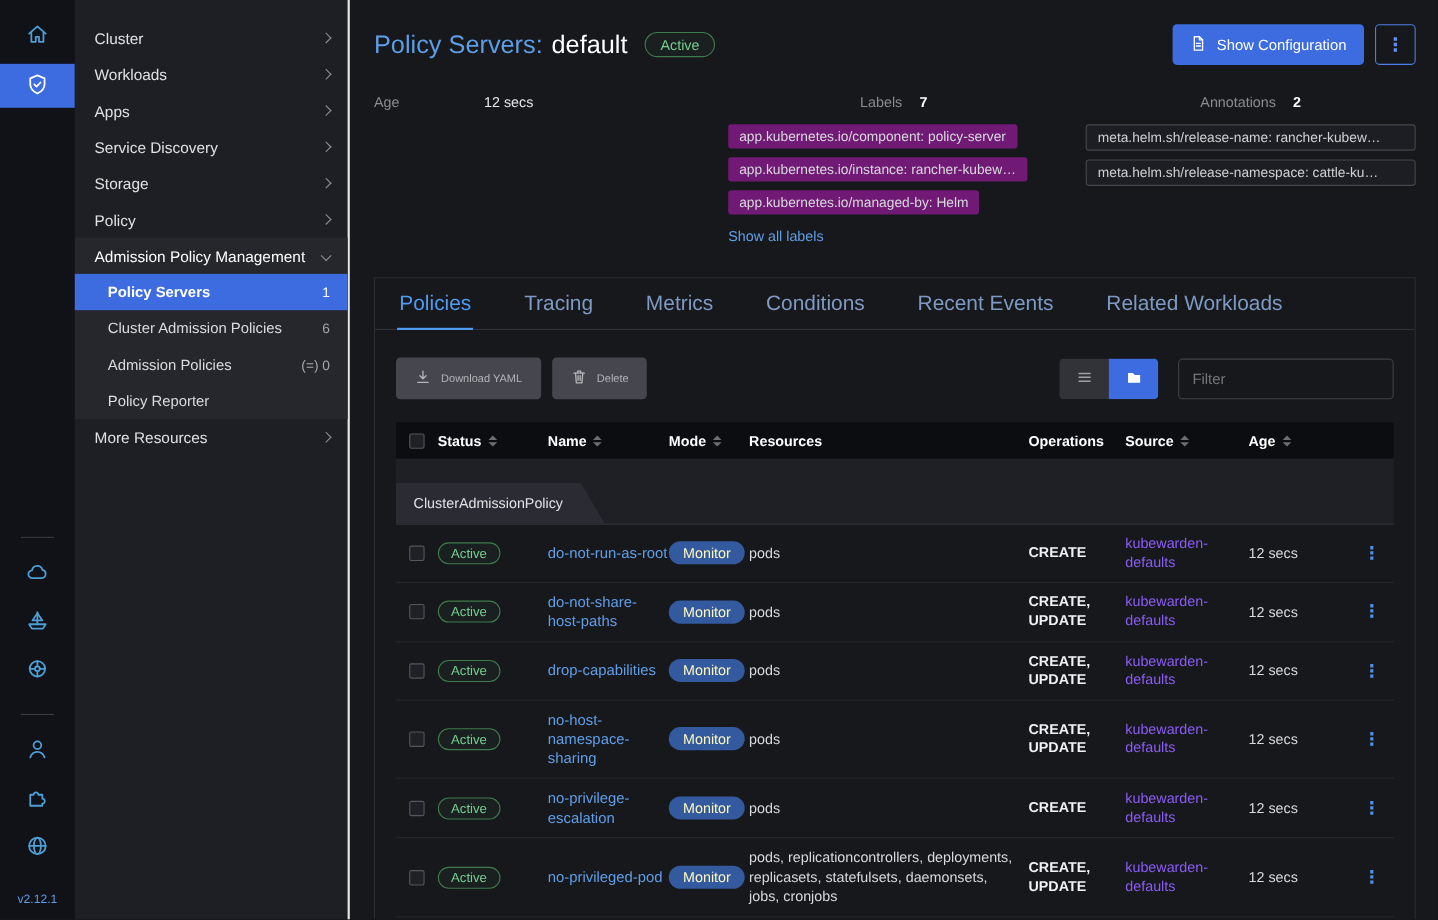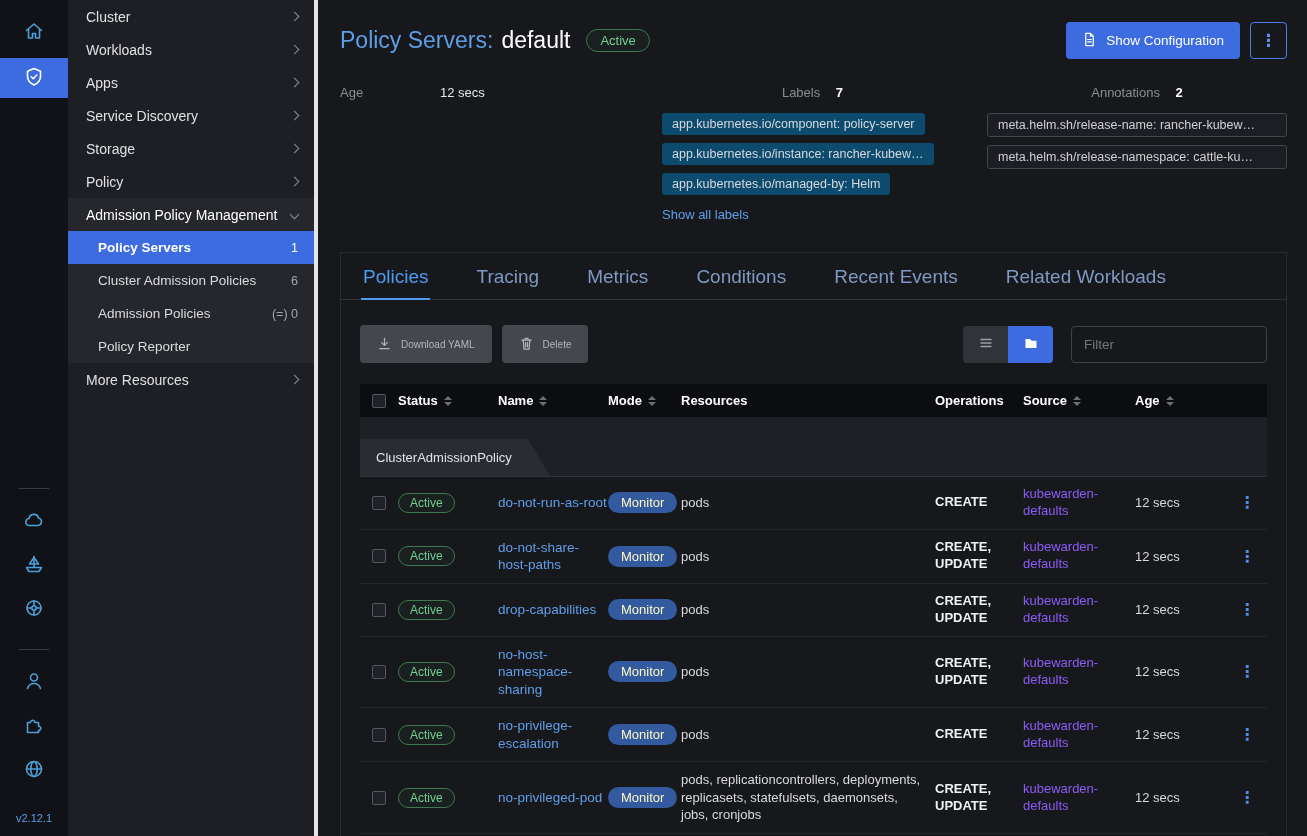--- a/index.html
+++ b/index.html
@@ -15,21 +15,21 @@
   
   .rail { width:68px; flex-shrink:0; background:#111217; display:flex; flex-direction:column; align-items:center; padding:14px 0 12px; }
   .rail-btn { width:44px; height:36px; display:flex; align-items:center; justify-content:center; color:#4ba0d8; cursor:pointer; margin-bottom:8px; }
   .rail-btn svg { width:22px; height:22px; }
   .rail-btn.active { width:68px; height:40px; background:#3d6ce0; color:#fff; margin-bottom:0; }
   .rail-spacer { flex:1; }
   .rail-divider { width:30px; border-top:1px solid #3a3b41; margin:14px 0; }
   .rail-version { color:#5d9ee6; font-size:11px; margin-top:16px; }
 
   
-  .sidebar { width:250px; flex-shrink:0; background:#1e1f24; border-right:4px solid #e5e5e5; padding-top:0; font-size:14px; }
+  .sidebar { width:250px; flex-shrink:0; background:#1e1f24; border-right:2px solid #e5e5e5; padding-top:18px; font-size:14px; }
   .side-item { height:33px; display:flex; align-items:center; justify-content:space-between; padding:0 16px 0 18px; color:#e0e1e4; cursor:pointer; }
   .chev { width:7px; height:7px; border-right:1.6px solid #8e8f95; border-bottom:1.6px solid #8e8f95; display:inline-block; flex-shrink:0; }
   .chev.right { transform:rotate(-45deg); }
   .chev.down  { transform:rotate(45deg); }
   .side-group { background:#26272c; }
   .side-group-header { height:33px; display:flex; align-items:center; justify-content:space-between; padding:0 16px 0 18px; color:#fff; cursor:pointer; }
   .side-sub-item { height:33px; display:flex; align-items:center; justify-content:space-between; padding:0 16px 0 30px; color:#dadbde; font-size:13.5px; cursor:pointer; }
   .side-sub-item .cnt { color:#a6a7ab; font-size:12.5px; }
   .side-sub-item.active { background:#3d6ce0; color:#fff; font-weight:700;gap:17px; }
   .side-sub-item.active .cnt { color:#fff; font-weight:400; }
@@ -51,21 +51,21 @@
   .d-left { width:322px; flex-shrink:0; }
   .kv { display:flex; font-size:13px; }
   .d-label { color:#8b8c92; }
   .kv .d-label { width:100px; }
   .d-value { color:#e6e7ea; }
   .d-mid { flex:1; padding-right:24px; }
   .d-right { width:300px; flex-shrink:0; }
   .d-head { font-size:13px; color:#8b8c92;text-align:center; }
   .d-count { color:#fff; font-weight:700; margin-left:12px; }
   .chips { margin-top:13px; display:flex; flex-direction:column; align-items:flex-start; gap:8px; }
-  .chip { background:#0c4a6e; color:#d8d9dc; font-size:12.5px; padding:4px 10px; border-radius:3px; white-space:nowrap; max-width:100%; }
+  .chip { background:#701a75; color:#d8d9dc; font-size:12.5px; padding:4px 10px; border-radius:3px; white-space:nowrap; max-width:100%; }
   .chip-outline { background:#1d1e23; border:1px solid #45464d; color:#cfd0d4; width:300px; overflow:hidden; text-overflow:ellipsis; }
   .link { color:#609fe8; text-decoration:none; cursor:pointer; }
   .link.sm { display:inline-block; margin-top:12px; font-size:13px; }
 
   
   .tab-card { margin:30px 20px 0 22px; border:1px solid #2a2b31; }
   .tabs { display:flex; gap:44px; padding:0 20px; border-bottom:1px solid #313238; }
   .tab { padding:13px 2px 10px; font-size:19px; color:#7e99c2; margin-bottom:-1px; border-bottom:2px solid transparent; cursor:pointer; }
   .tab.active { color:#4f9bef; border-bottom-color:#4f9bef; }
   .tab-body { padding:0 19px 22px; }

